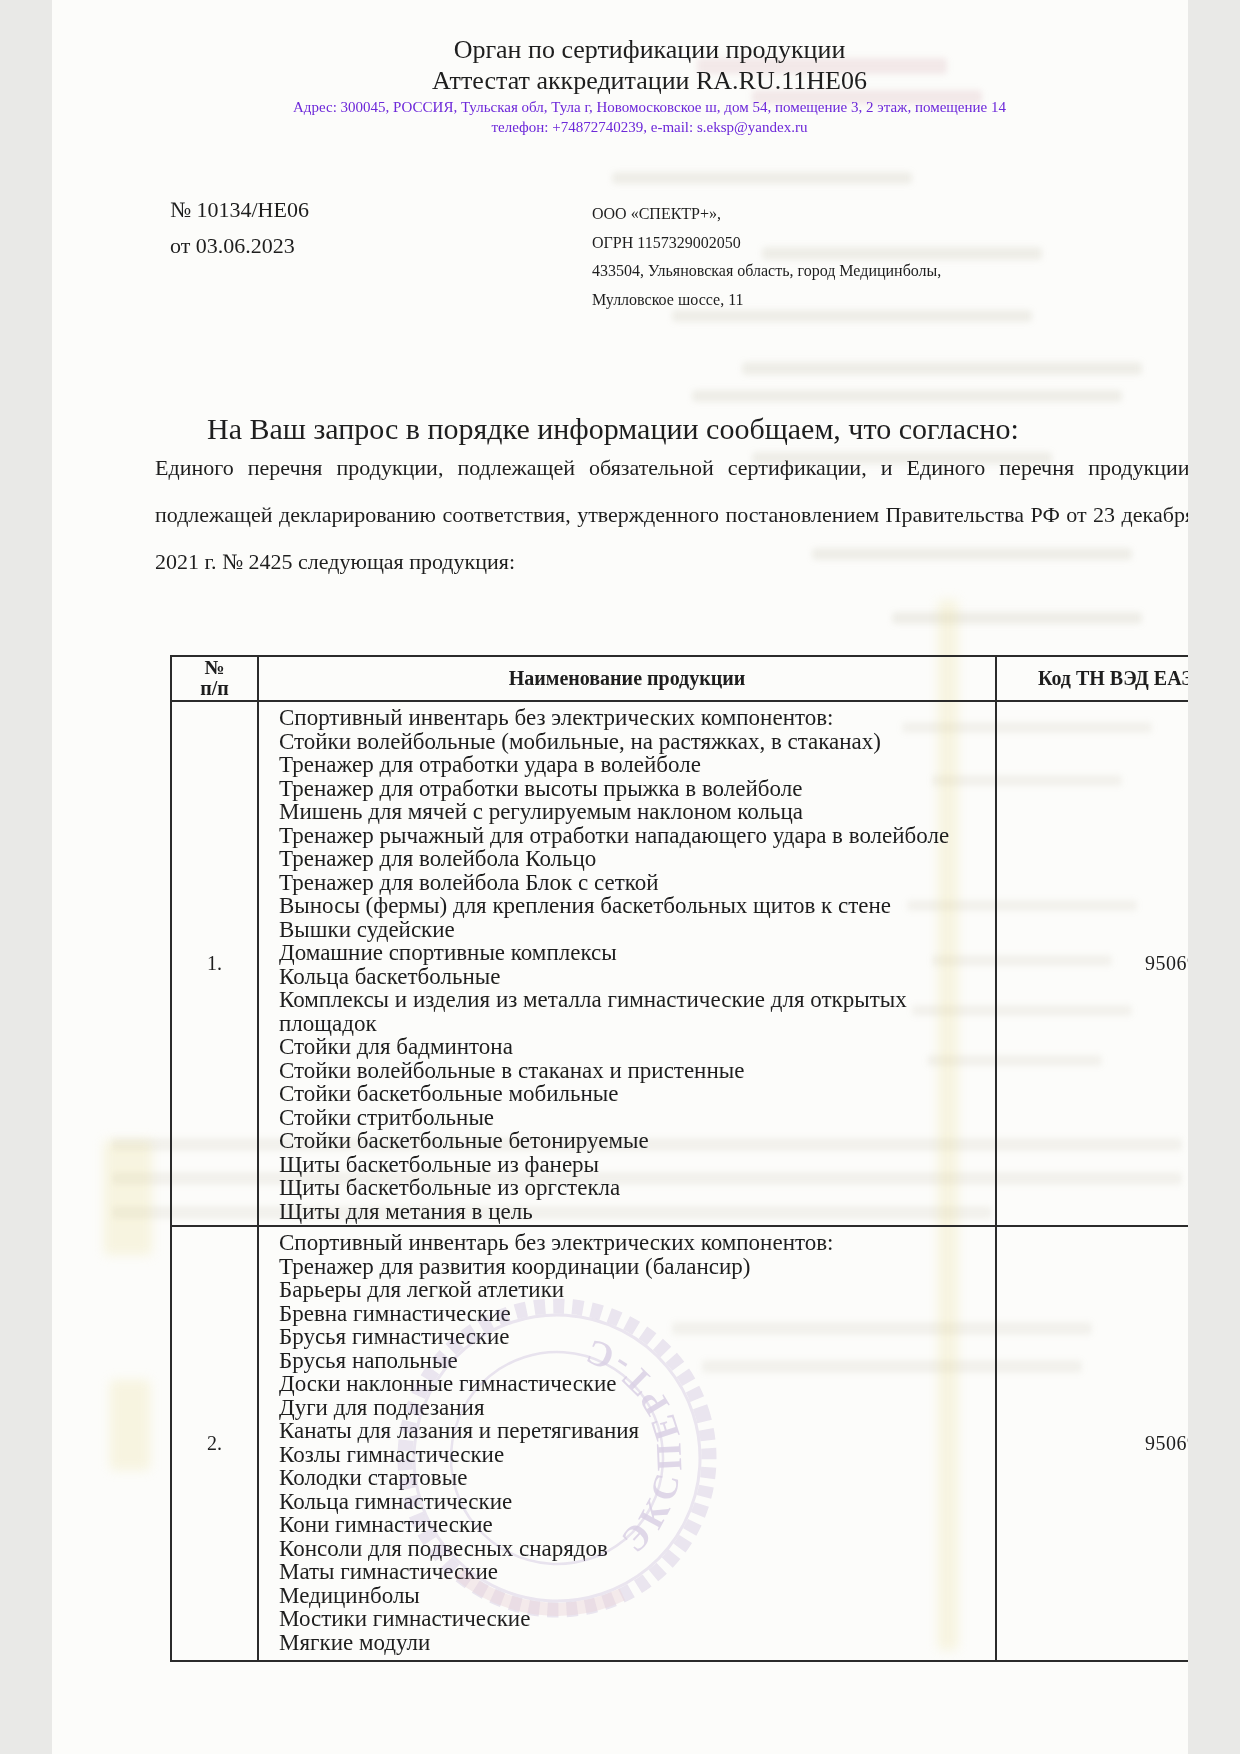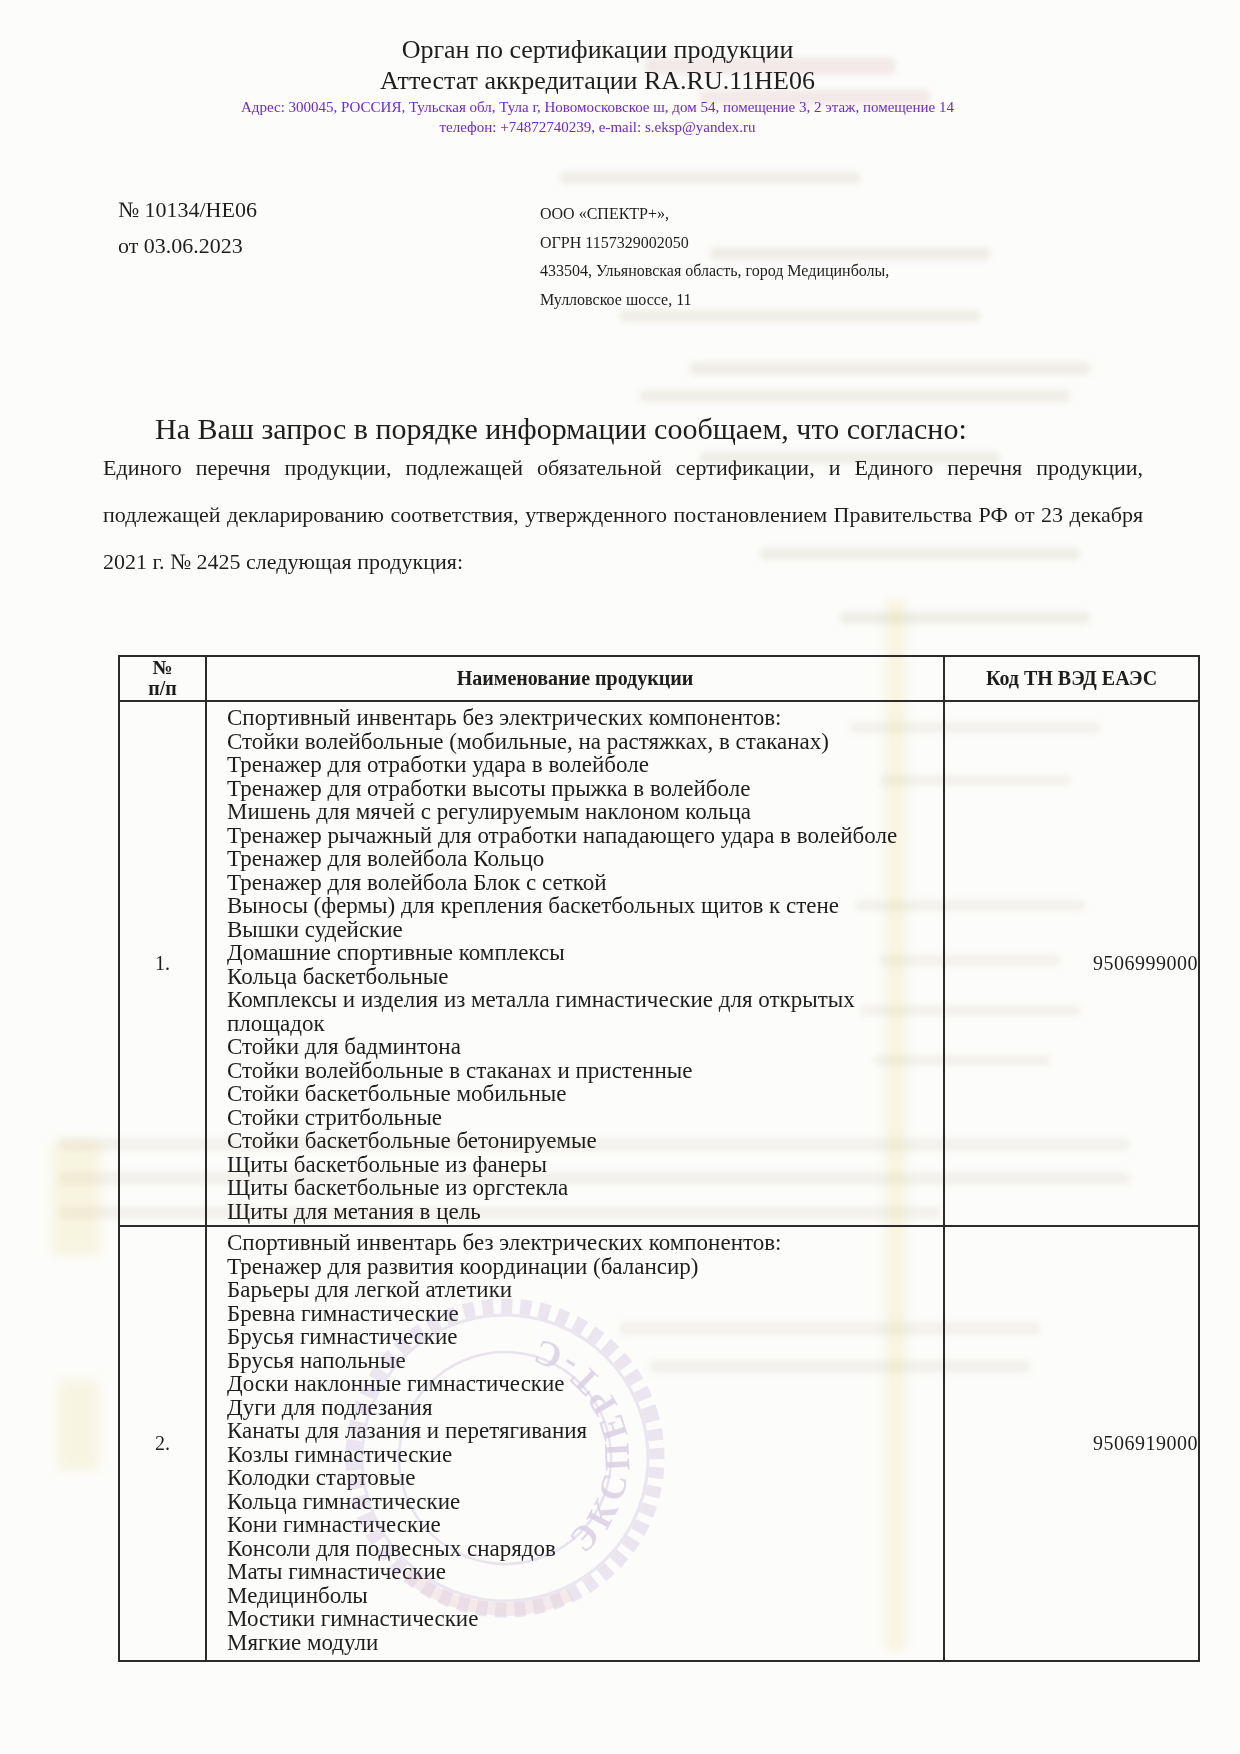--- a/index.html
+++ b/index.html
@@ -1,18 +1,18 @@
 <!DOCTYPE html>
 <html lang="ru" style="--color-paper: #fcfcfa; --color-ink: #1e1e1e; --color-stamp: #8d6fb5;"><head>
 <meta charset="utf-8">
 <style>
   * { margin:0; padding:0; box-sizing:border-box; }
   html,body { background:#e9e9e7; }
   .page {
-    position:relative; width:1240px; height:1754px; margin:0 auto;
+    position:relative; width:1136px; height:1754px; margin:0 auto;
     background:var(--color-paper, #fcfcfa);
     font-family:"Liberation Serif","DejaVu Serif",serif;
     color:var(--color-ink, #1e1e1e);
     overflow:hidden;
   }
   
   .org-header { position:absolute; top:34px; left:0; width:1195px; text-align:center; }
   .org-line  { font-size:26px; line-height:31px; }
   .org-small { font-size:15px; line-height:18px; margin-top:2px; color:#6d28d9; }
   

